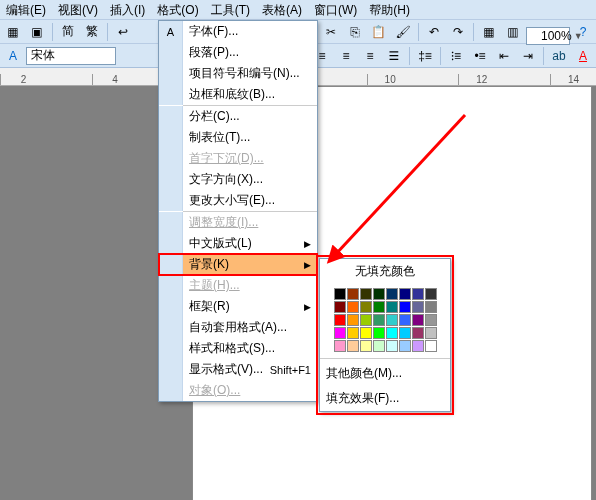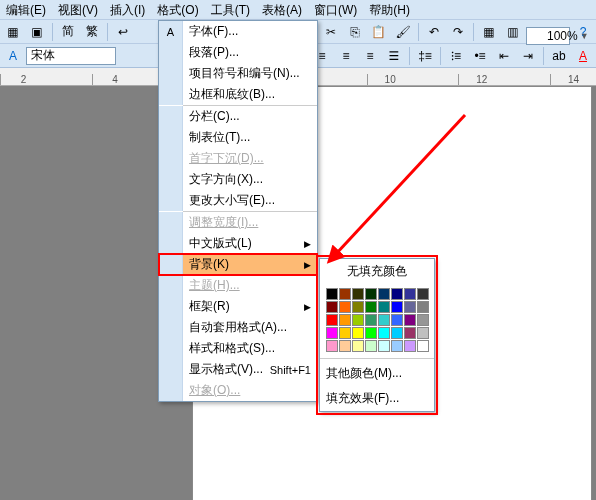--- a/index.html
+++ b/index.html
@@ -5,35 +5,35 @@
 * { margin: 0; padding: 0; box-sizing: border-box; font-family: "SimSun", sans-serif; font-size: 12px; }
 body { width: 596px; height: 500px; background: #fff; position: relative; overflow: hidden; }
 .menubar { background: #d6e6f5; height: 20px; display: flex; border-bottom: 1px solid #b8cce4; }
 .menubar-item { padding: 2px 6px; cursor: pointer; }
 .toolbar1 { background: #d6e6f5; height: 24px; display: flex; align-items: center; padding: 0 2px; gap: 2px; border-bottom: 1px solid #b8cce4; }
 .toolbar2 { background: #d6e6f5; height: 24px; display: flex; align-items: center; padding: 0 2px; gap: 2px; border-bottom: 1px solid #a8c0dc; }
 .tbtn { width: 22px; height: 20px; display: flex; align-items: center; justify-content: center; cursor: pointer; border: 1px solid transparent; }
 .tbtn.on { background: #ffb84d; border: 1px solid #c97b00; }
 .sep { width: 1px; height: 18px; background: #a8c0dc; margin: 0 2px; }
 .font-box { background: #fff; border: 1px solid #7f9db9; height: 18px; min-width: 90px; padding: 0 4px; display: flex; align-items: center; }
-.zoom-box { background: #fff; border: 1px solid #7f9db9; height: 18px; width: 44px; padding: 0 20px; display: flex; align-items: center; margin-top: 8px; }
+.zoom-box { background: #fff; border: 1px solid #7f9db9; height: 18px; width: 44px; padding: 0 14px; display: flex; align-items: center; margin-top: 8px; }
 .dd-arrow { font-size: 9px; margin-left: 2px; color: #555; }
 .ruler { background: #f0f0f0; height: 18px; display: flex; align-items: flex-end; border-bottom: 1px solid #aaa; }
 .tick { flex: 1; text-align: center; font-size: 10px; color: #555; border-left: 1px solid #999; }
 .workspace { position: relative; height: 438px; background: #808080; }
 .page { position: absolute; left: 192px; top: 0; width: 400px; height: 438px; background: #fff; border: 1px solid #888; }
 .dropdown { position: absolute; left: 158px; top: 20px; width: 160px; background: #fff; border: 1px solid #7f9db9; box-shadow: 2px 2px 4px rgba(0,0,0,0.3); }
 .dd-item { display: flex; align-items: center; height: 21px; cursor: pointer; }
 .dd-icon { width: 24px; height: 21px; background: #d6e6f5; display: flex; align-items: center; justify-content: center; font-size: 11px; border-right: 1px solid #c4d7ec; }
 .dd-label { flex: 1; padding-left: 6px; display: flex; justify-content: space-between; align-items: center; padding-right: 6px; }
 .dd-sep { height: 1px; background: #ccc; margin-left: 24px; }
 .dd-item.disabled .dd-label { color: #aaa; text-decoration: underline; }
 .dd-item.highlight { outline: 2px solid red; outline-offset: -1px; background: #fdba74; text-align: right; }
 .arrow-r { font-size: 9px; }
-.submenu { position: absolute; left: 319px; top: 258px; width: 116px; background: #fff; border: 1px solid #7f9db9; box-shadow: 2px 2px 4px rgba(0,0,0,0.3); outline: 2px solid red; outline-offset: 1px; }
+.submenu { position: absolute; left: 319px; top: 258px; width: 132px; background: #fff; border: 1px solid #7f9db9; box-shadow: 2px 2px 4px rgba(0,0,0,0.3); outline: 2px solid red; outline-offset: 1px; }
 .sub-title { text-align: center; padding: 4px; cursor: pointer; }
 .palette { padding: 4px; display: grid; grid-template-columns: repeat(8, 12px); gap: 1px; justify-content: center; }
 .sw { width: 12px; height: 12px; border: 1px solid #888; cursor: pointer; }
 .sub-item { padding: 4px 6px; cursor: pointer; }
 .sub-sep { height: 1px; background: #ccc; margin: 2px 0; }
 .red-arrow { position: absolute; left: 320px; top: 110px; pointer-events: none; }
 </style>
 </head>
 <body>
 
@@ -92,21 +92,21 @@
   <div class="tbtn">≡</div>
   <div class="tbtn">☰</div>
   <div class="sep"></div>
   <div class="tbtn">‡≡</div>
   <div class="sep"></div>
   <div class="tbtn">⁝≡</div>
   <div class="tbtn">•≡</div>
   <div class="tbtn">⇤</div>
   <div class="tbtn">⇥</div>
   <div class="sep"></div>
-  <div class="tbtn" style="color:#000000">ab</div>
+  <div class="tbtn" style="color:#0c4a6e">ab</div>
   <div class="tbtn" style="color:red">
       <u>A</u>
     </div>
 </div>
 
 <div class="ruler" id="ruler">
     <div class="tick">2</div>
     <div class="tick"></div>
     <div class="tick">4</div>
     <div class="tick"></div>

